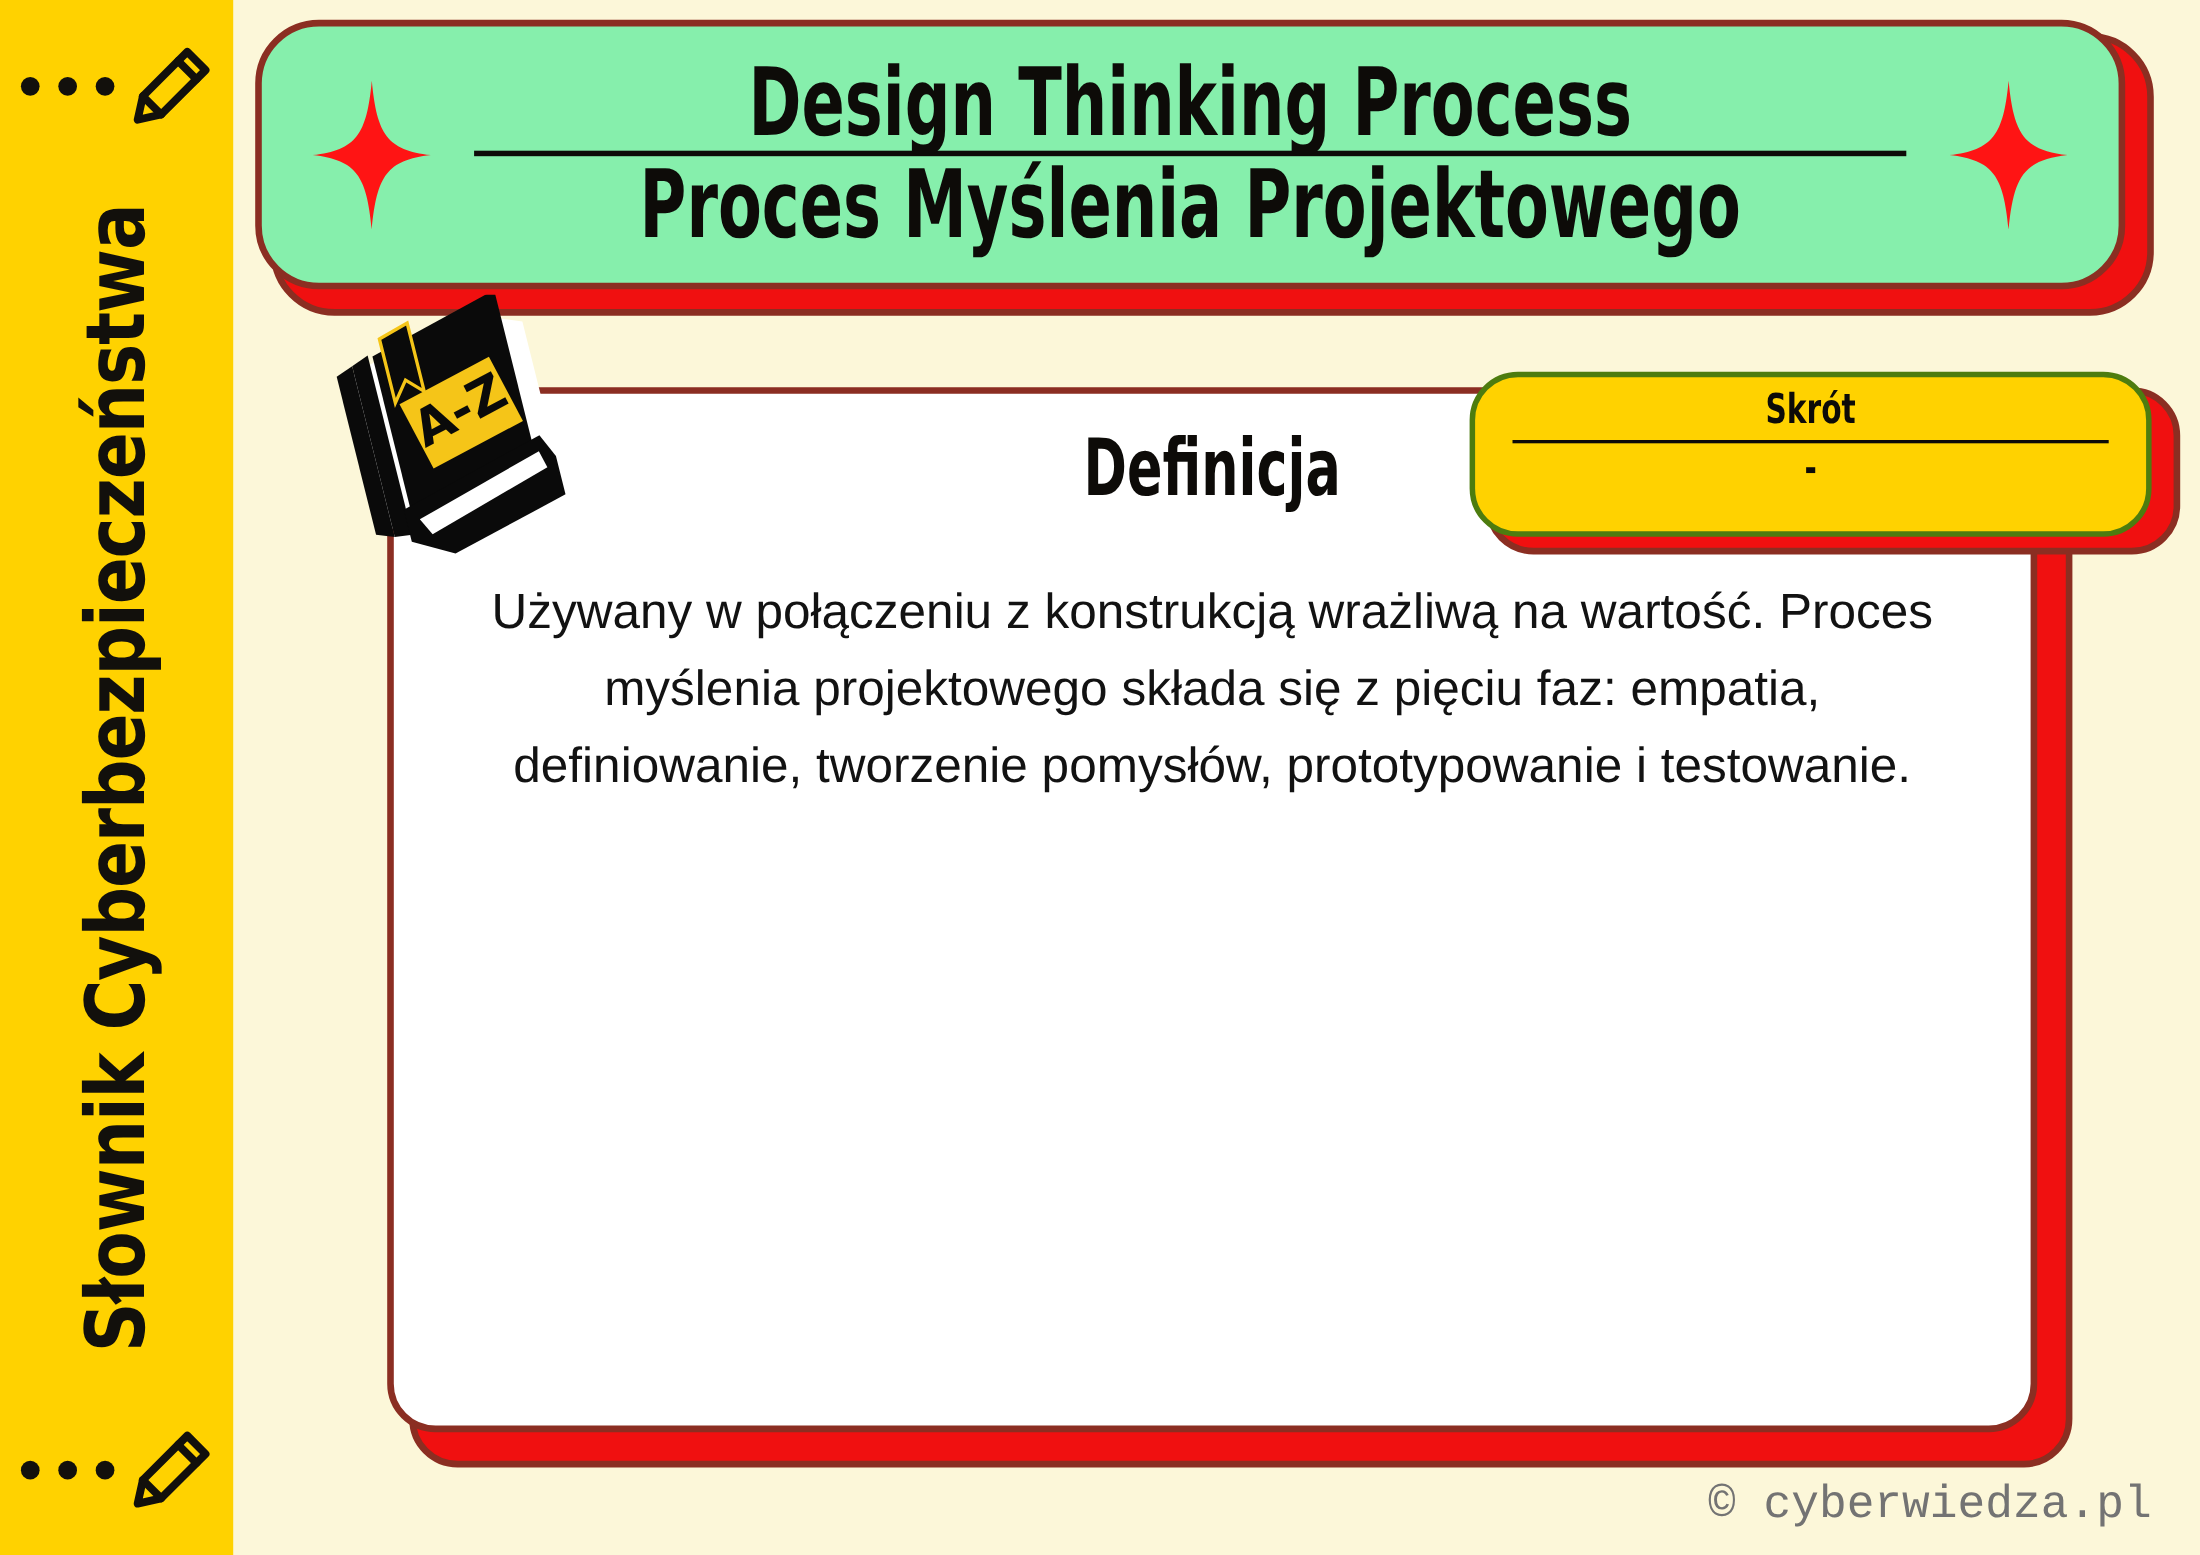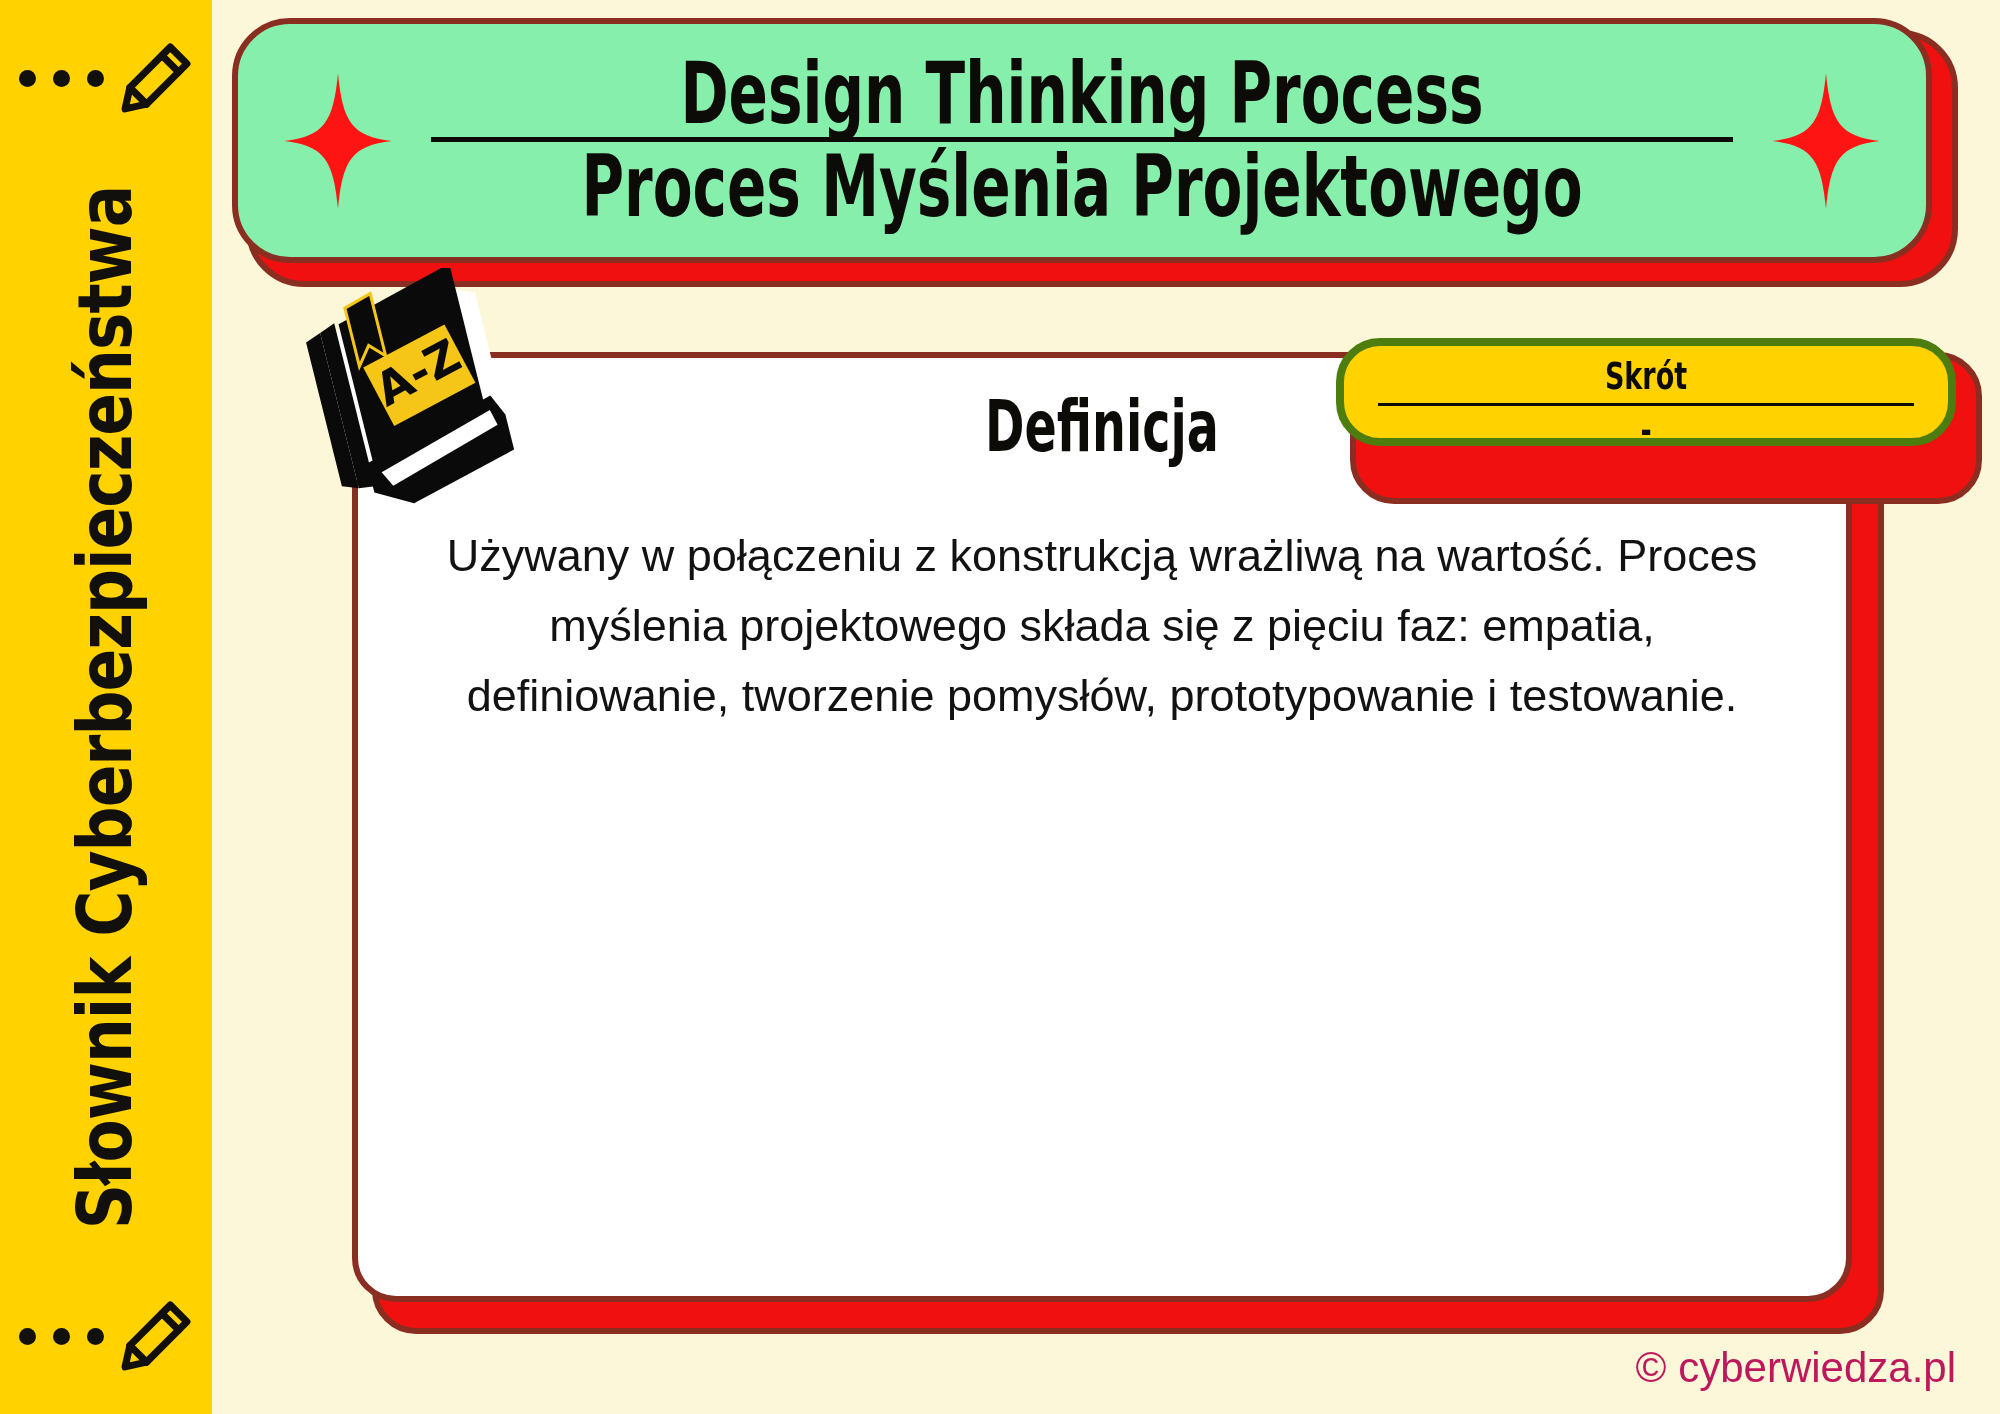--- a/index.html
+++ b/index.html
@@ -94,22 +94,22 @@
     font-size:45px;line-height:1.55;color:#121212;
     text-align:center;
   }
 
   
   .skrot-shadow{
     position:absolute;left:1350px;top:352px;width:620px;height:140px;
     background:#F01010;border:6px solid #8B2E22;border-radius:44px;z-index:8;
   }
   .skrot-box{
-    position:absolute;left:1336px;top:338px;width:620px;height:108px;
-    background:#FFD200;border:8px solid #4d7c0f;border-radius:44px;z-index:9;
+    position:absolute;left:1336px;top:338px;width:620px;height:150px;
+    background:#FFD200;border:5px solid #4d7c0f;border-radius:44px;z-index:9;
     box-sizing:border-box;padding:6px 34px 0 34px;text-align:center;
   }
   .skrot-label{
     font-family:"DejaVu Sans", sans-serif;font-weight:bold;
     font-size:30px;color:#0d0b08;transform:scale(0.9,1.25);
     margin-top:6px;
   }
   .skrot-rule{height:3px;background:#0d0b08;margin:10px 0 0 0;}
   .skrot-value{
     font-family:"DejaVu Sans", sans-serif;font-weight:bold;
@@ -117,22 +117,22 @@
   }
 
   
   .book-icon{
     position:absolute;left:290px;top:268px;width:230px;height:240px;z-index:10;
   }
 
   
   .footer{
     position:absolute;right:44px;bottom:22px;
-    font-family:Liberation Sans, sans-serif;
-    font-size:42px;color:#be185d;z-index:12;
+    font-family:Liberation Mono, monospace;
+    font-size:42px;color:#737373;z-index:12;
   }
 </style>
 </head>
 <body>
 
 <div class="page">
 
   <div class="sidebar">
 
     <div class="side-deco top">

